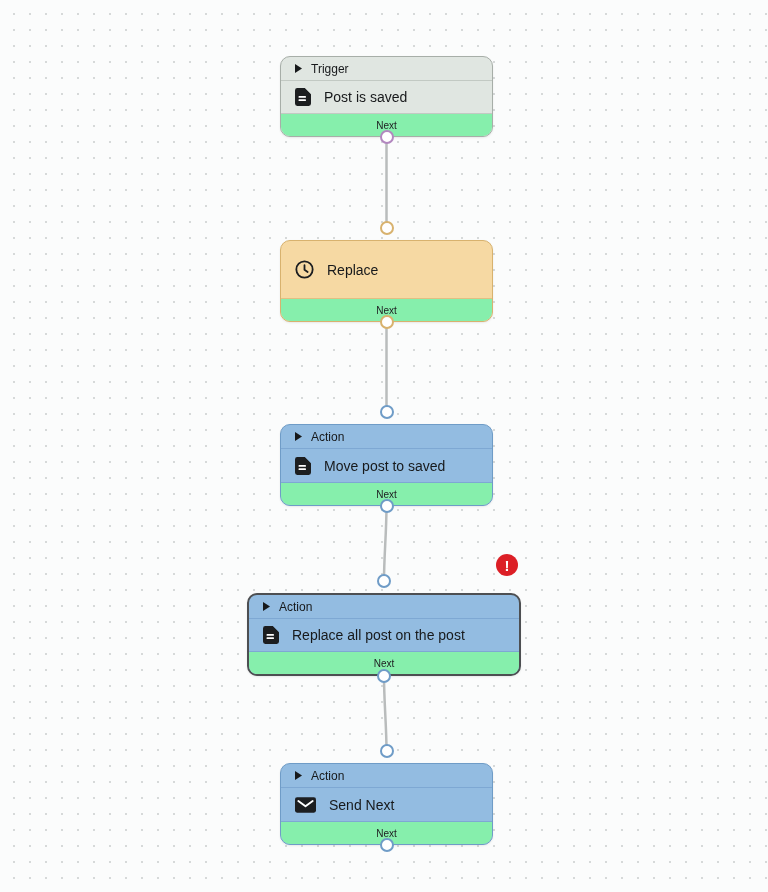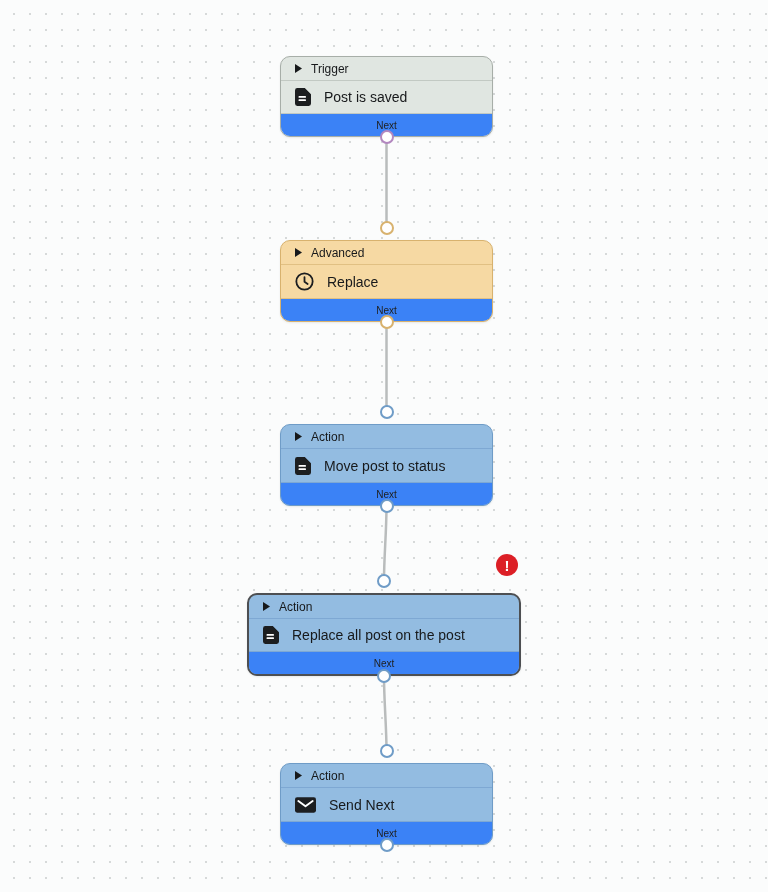--- a/index.html
+++ b/index.html
@@ -69,21 +69,21 @@
   .node-icon { display: flex; align-items: center; flex: 0 0 auto; }
   .node-title {
     font-size: 14px;
     color: #17191b;
     white-space: nowrap;
   }
 
   .node-footer {
     flex: 0 0 22px;
     height: 22px;
-    background: #3b82f6;
+    background: #86efac;
     display: flex;
     align-items: center;
     justify-content: center;
   }
   .next-label {
     font-size: 10px;
     color: #202224;
   }
 
   .port {
@@ -150,28 +150,20 @@
       </div>
       <div class="node-footer">
         <span class="next-label">Next</span>
       </div>
     </div>
     <div class="port port-out"></div>
   </div>
 
   <div class="node" style="left: 280px; top: 228px; width: 213px; height: 94px; --fill: #f6d9a3; --border: #d8b26e; --sep: #e1c083; --port-in: #d8b26e; --port-out: #d8b26e;">
     <div class="node-box">
-      <div class="node-header">
-        <span class="play-icon">
-          <svg width="7" height="9" viewBox="0 0 7 9">
-              <polygon points="0,0 7,4.5 0,9" fill="#17191b"></polygon>
-            </svg>
-        </span>
-        <span class="node-cat">Advanced</span>
-      </div>
       <div class="node-body">
         <span class="node-icon">
           <svg width="19" height="19" viewBox="0 0 20 20">
             <circle cx="10" cy="10" r="8.6" fill="none" stroke="#1c1e20" stroke-width="1.9"></circle>
             <path d="M10 5.4 V10.3 L13.3 12.7" fill="none" stroke="#1c1e20" stroke-width="1.9" stroke-linecap="round" stroke-linejoin="round"></path>
           </svg>
         </span>
         <span class="node-title">Replace</span>
       </div>
       <div class="node-footer">
@@ -193,21 +185,21 @@
         <span class="node-cat">Action</span>
       </div>
       <div class="node-body">
         <span class="node-icon">
           <svg width="16" height="18" viewBox="0 0 18 20">
             <path d="M2.6 0 H11 L18 7 V17.4 A2.6 2.6 0 0 1 15.4 20 H2.6 A2.6 2.6 0 0 1 0 17.4 V2.6 A2.6 2.6 0 0 1 2.6 0 Z" fill="#1c1e20"></path>
             <rect x="4" y="8.8" width="8.3" height="2" rx="0.6" fill="#ffffff"></rect>
             <rect x="4" y="12.4" width="8.3" height="2" rx="0.6" fill="#ffffff"></rect>
           </svg>
         </span>
-        <span class="node-title">Move post to status</span>
+        <span class="node-title">Move post to saved</span>
       </div>
       <div class="node-footer">
         <span class="next-label">Next</span>
       </div>
     </div>
     <div class="port port-in"></div>
     <div class="port port-out"></div>
   </div>
 
   <div class="node selected" style="left: 247px; top: 581px; width: 274px; height: 95px; --fill: #93bce1; --border: #4d4f52; --sep: #7ea8d3; --port-in: #6f9cc7; --port-out: #6f9cc7;">

